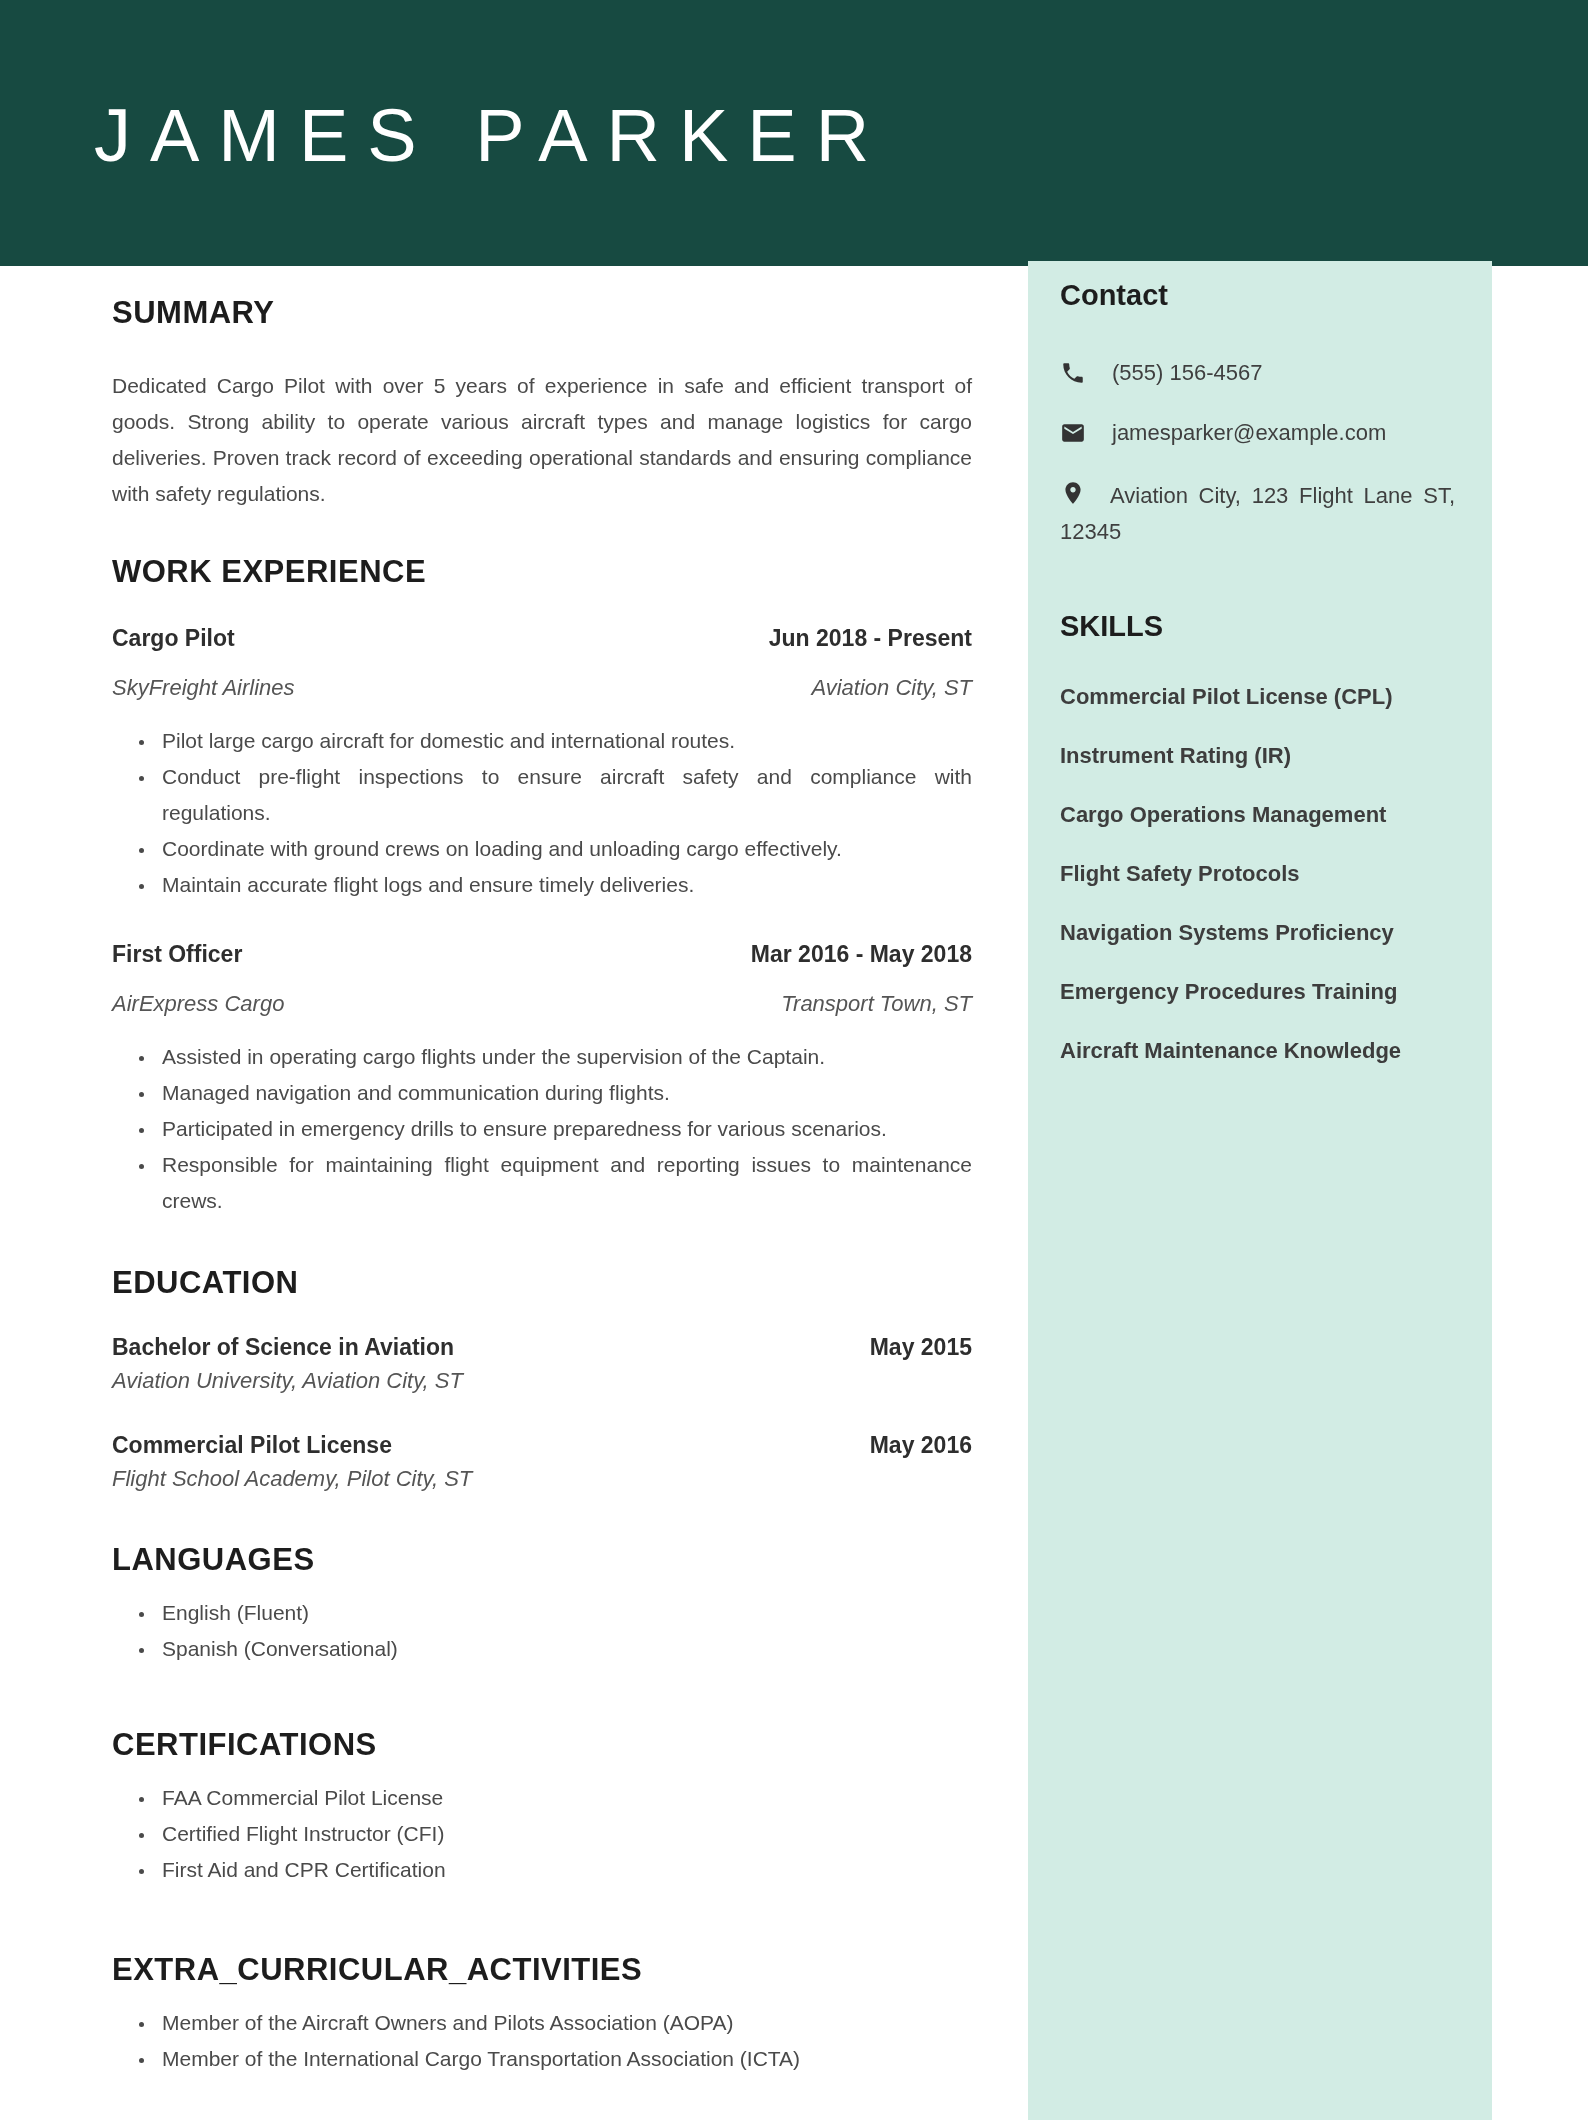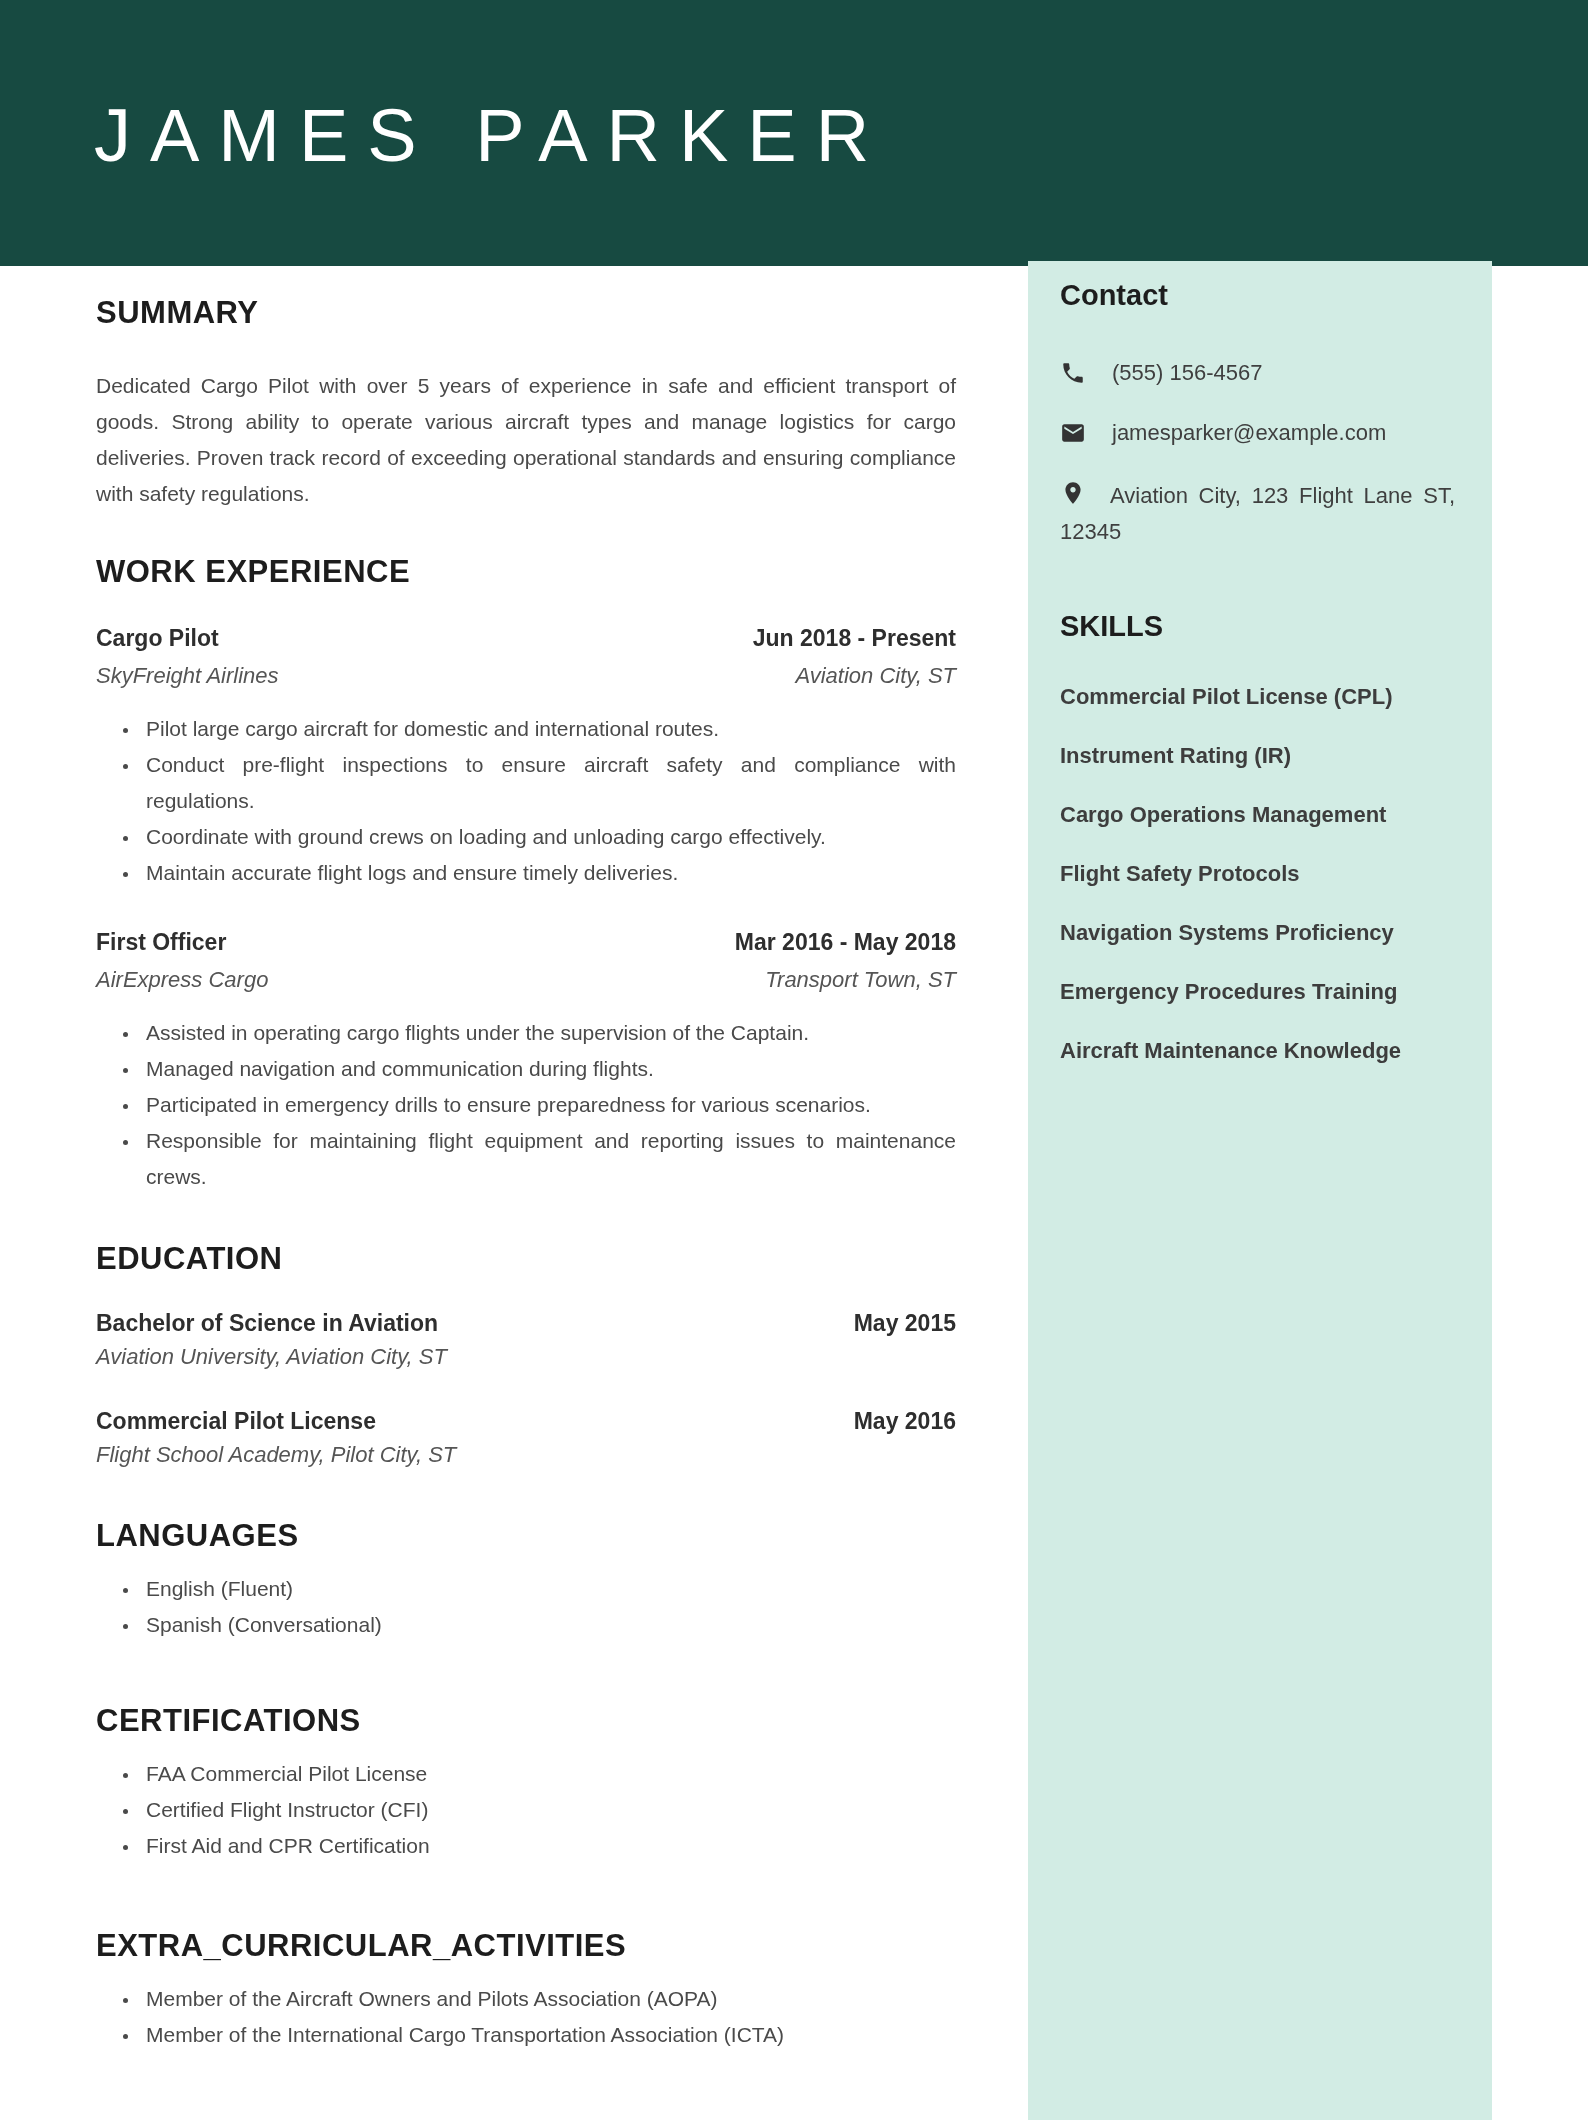--- a/index.html
+++ b/index.html
@@ -26,21 +26,21 @@
     font-weight: 400;
     letter-spacing: 19px;
     line-height: 1;
     color: #ffffff;
     white-space: nowrap;
   }
 
   
   .main {
     position: absolute;
-    left: 96px; top: 259px;
+    left: 112px; top: 259px;
     width: 860px;
   }
   .section-heading {
     font-size: 31px;
     font-weight: 700;
     color: #1d1d1d;
     letter-spacing: 0.5px;
     line-height: 1;
   }
   .summary-heading { margin-top: 38px; }
@@ -62,21 +62,21 @@
   .job-title, .job-dates {
     font-size: 23px;
     font-weight: 700;
     color: #2e2e2e;
     line-height: 30px;
   }
   .job-row2 {
     display: flex;
     justify-content: space-between;
     align-items: baseline;
-    margin-top: 8px;
+    margin-top: 20px;
   }
   .job-company, .job-location {
     font-size: 22px;
     font-style: italic;
     color: #555555;
     line-height: 30px;
   }
   ul.bullets {
     margin-top: 20px;
     padding-left: 44px;

